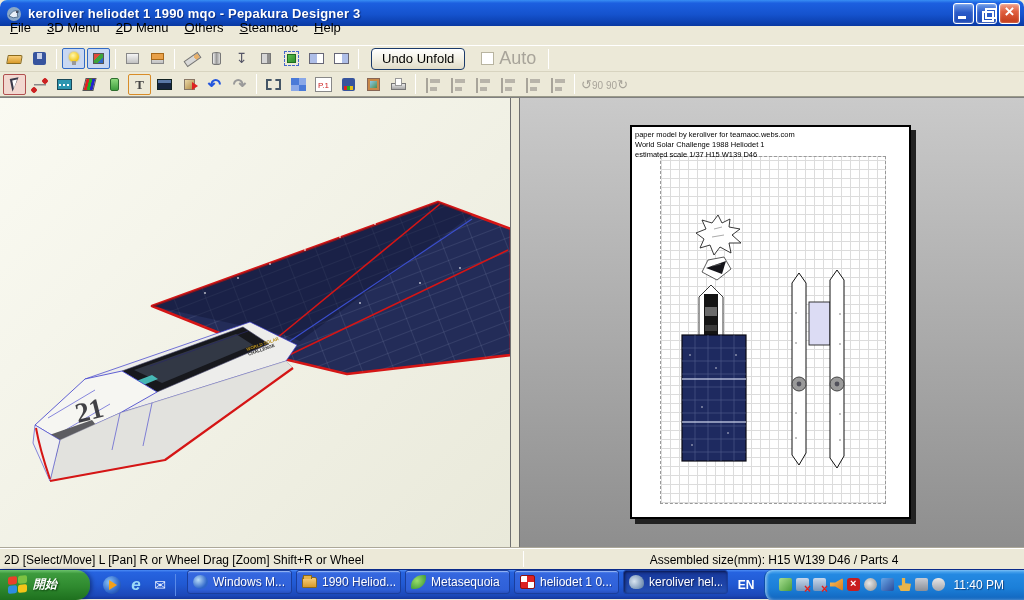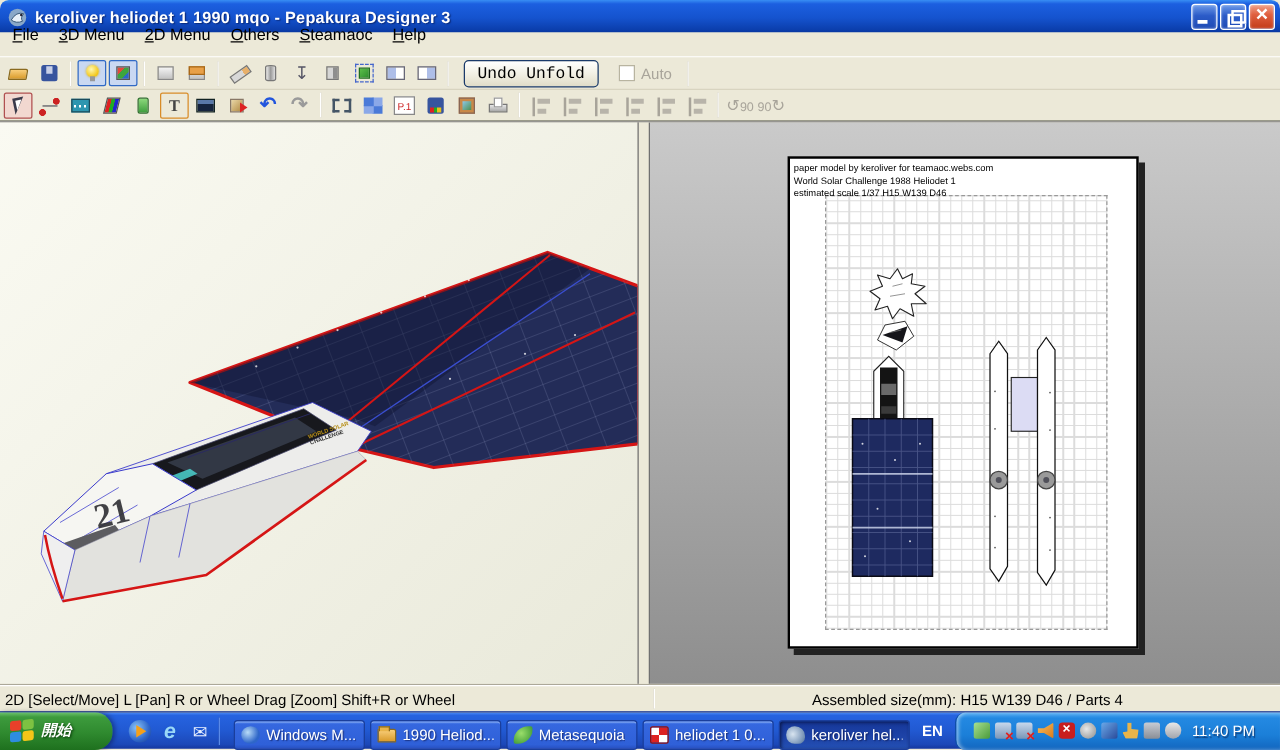--- a/index.html
+++ b/index.html
@@ -84,24 +84,24 @@
   .i-print::before { content:""; position:absolute; inset:8px 3px 4px; background:linear-gradient(#E8E8E8,#A8A8A8); border:1px solid #777; }
   .i-print::after { content:""; position:absolute; left:7px; right:7px; top:3px; height:6px; background:#FFF; border:1px solid #999; }
   .i-align::before { content:""; position:absolute; inset:0; background:
      linear-gradient(#A8A49A,#A8A49A) 4px 3px/2px 15px,
      linear-gradient(#B8B4AA,#B8B4AA) 8px 4px/10px 4px,
      linear-gradient(#B8B4AA,#B8B4AA) 8px 12px/7px 4px; background-repeat:no-repeat; }
   .i-rot { color:#A8A49A; font-size:10px; line-height:19px; text-align:center; white-space:nowrap; }
   .i-rot i { font-style:normal; font-size:13px; }
 
   .btn-undo-unfold { margin:0 6px 0 8px; padding:2px 10px 3px; font-size:13px; color:#000;
-    background:linear-gradient(180deg,#FFFFFF,#F2F0E4 50%,#E0DCC8); border:1px solid #1A3A6A; border-radius:4px;font-family:Liberation Mono, monospace; }
+    background:linear-gradient(180deg,#FFFFFF,#F2F0E4 50%,#E0DCC8); border:1px solid #1A3A6A; border-radius:4px; }
   .auto-wrap { display:flex; align-items:center; margin:0 8px 0 10px; }
   .auto-box { width:13px; height:13px; background:#FFF; border:1px solid #B8B4A0; margin-right:5px; }
-  .auto-label { font-size:12px; color:#A8A49A; }
+  .auto-label { font-size:18px; color:#A8A49A; }
 
   
   .work { position:relative; height:450px; display:flex; border-top:1px solid #808080; }
   .pane3d { position:relative; width:511px; height:100%; background:linear-gradient(135deg,#FAFAF2,#E9E9DA); border-right:1px solid #707070; overflow:hidden; }
   .splitter { width:9px; height:100%; background:#ECE9D8; border-right:1px solid #707070; flex:none; }
   .pane2d { position:relative; flex:1; height:100%; background:linear-gradient(180deg,#CACACA 0%,#B2B2B2 40%,#8E8E8E 100%); overflow:hidden; }
 
   .page { position:absolute; left:110px; top:27px; width:281px; height:394px; background:#FFF; border:2px solid #000;
     box-shadow:5px 5px 0 #222; }
   .page-grid { position:absolute; left:28px; top:29px; right:23px; bottom:13px; border:1px dashed #999;
@@ -127,21 +127,21 @@
   .winflag span { border-radius:2px; }
   .wf-r { background:#E8402A; } .wf-g { background:#7DC242; } .wf-b { background:#2E8DE0; } .wf-y { background:#F5C518; }
   .start-label { color:#FFF; font-weight:bold; font-style:italic; font-size:12px; text-shadow:1px 1px 2px #0A3A0A; }
   .quicklaunch { display:flex; align-items:center; height:30px; padding:0 6px 0 10px; flex:none; }
   .ql { width:18px; height:18px; margin:0 3px; position:relative; }
   .ql-wmp { border-radius:50%; background:radial-gradient(circle at 35% 35%,#8AC4F8,#2E66C9 60%,#1A3A8A); }
   .ql-wmp::after { content:""; position:absolute; left:6px; top:4px; border-left:8px solid #F5A018; border-top:5px solid transparent; border-bottom:5px solid transparent; }
   .ql-ie { color:#9AD8F8; font-style:italic; font-weight:bold; font-size:17px; line-height:18px; text-align:center; text-shadow:0 0 2px #1A5AC8; }
   .ql-oe { color:#E8F0FF; font-size:14px; line-height:18px; text-align:center; }
   .ql-sep { width:1px; height:22px; background:#1A3A9A; border-right:1px solid #5A8AE8; margin:0 3px; }
-  .tasks { display:flex; align-items:flex-end; height:30px; flex:none; }
+  .tasks { display:flex; align-items:flex-start; height:30px; flex:none; }
   .task { width:105px; height:24px; margin:0 2px; border-radius:3px; display:flex; align-items:center; padding:0 5px;
     background:linear-gradient(180deg,#5C8EF0 0%,#3567DF 12%,#2F60D8 85%,#274FC0 100%);
     border:1px solid #1A3E9C; box-shadow:inset 0 1px 0 rgba(255,255,255,.35); }
   .task.active { background:linear-gradient(180deg,#16379A,#1E44A8 60%,#2450B4); box-shadow:inset 1px 1px 3px rgba(0,0,20,.6); }
   .task-label { color:#FFF; font-size:12px; white-space:nowrap; overflow:hidden; margin-left:5px; text-shadow:1px 1px 1px rgba(0,0,40,.5); }
   .ti { width:15px; height:14px; flex:none; position:relative; }
   .ti-wmp { border-radius:50%; background:radial-gradient(circle at 35% 35%,#B8DCF8,#2E66C9 65%); }
   .ti-folder { background:linear-gradient(180deg,#F8CE7A,#D99B2B); border:1px solid #8A6A1E; border-radius:1px 2px 1px 1px; height:11px; margin-top:2px; }
   .ti-folder::before { content:""; position:absolute; left:0; top:-3px; width:7px; height:3px; background:#E8B44A; border:1px solid #8A6A1E; border-bottom:none; }
   .ti-leaf { background:radial-gradient(circle at 40% 40%,#9ADE6A,#2E8E2E); border-radius:80% 10% 80% 10%; }

